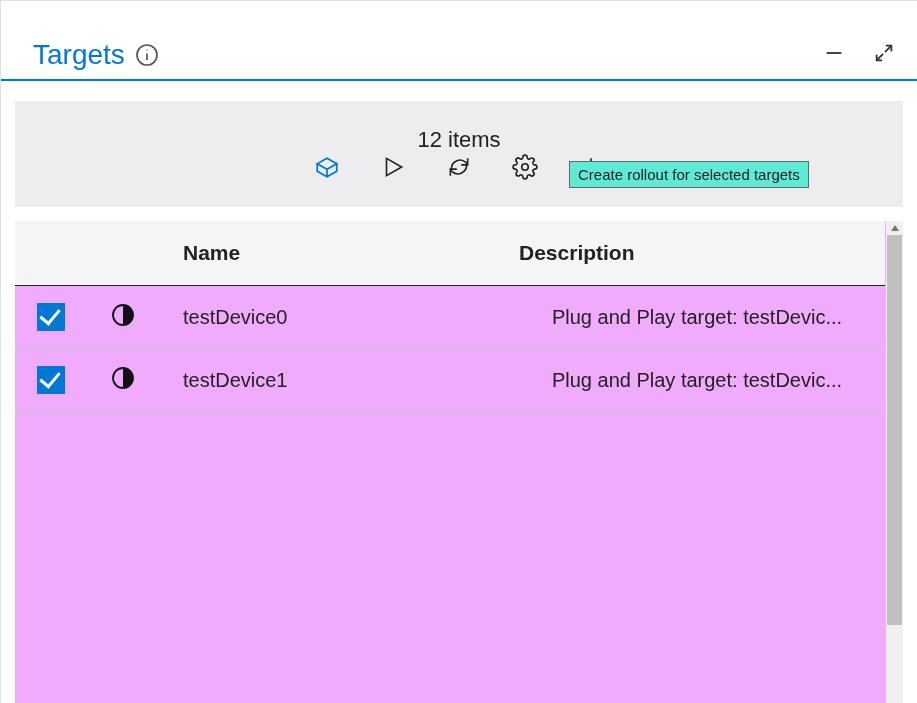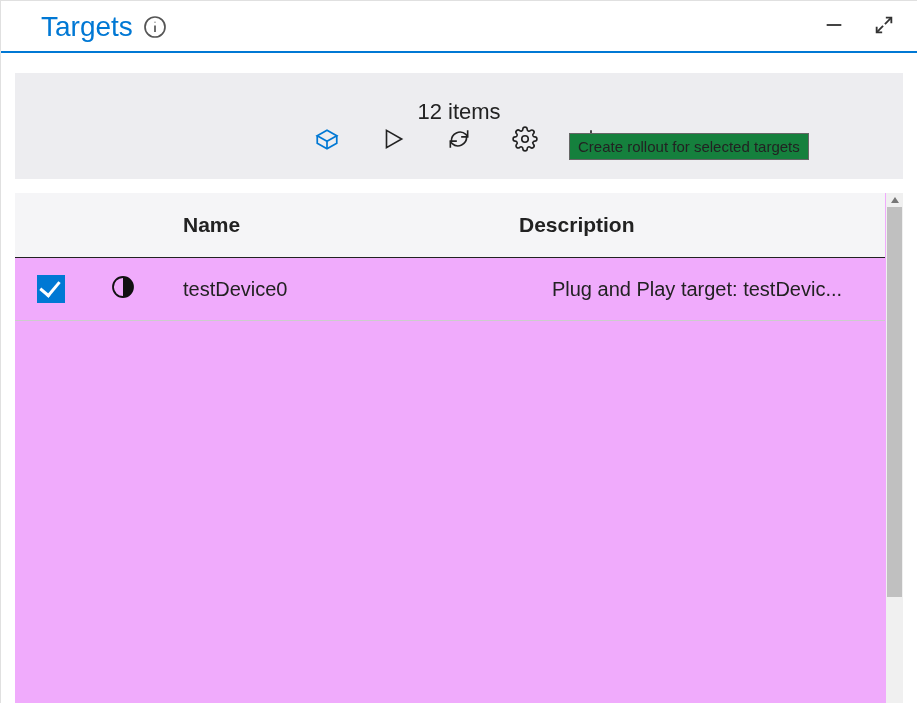--- a/index.html
+++ b/index.html
@@ -12,22 +12,23 @@
     height: 703px;
     overflow: hidden;
     position: relative;
     border-top: 1px solid #e0e0e0;
     border-left: 1px solid #e0e0e0;
   }
   .header {
     display: flex;
     align-items: center;
     justify-content: space-between;
-    padding: 10px 22px 8px 40px;
+    padding: 10px 22px 8px 32px;
     border-bottom: 2px solid #0078d4;
+    margin-top: 28px;
   }
   .title-wrap {
     display: flex;
     align-items: center;
     gap: 10px;
   }
   .title {
     font-size: 28px;
     color: #0078d4;
     font-weight: 400;
@@ -67,21 +68,21 @@
     gap: 38px;
   }
   .tool-actions .tool { width: 28px; height: 28px; display:flex; align-items:center; justify-content:center; cursor:pointer; }
   .tool svg { width: 26px; height: 26px; }
   .tool.rollout svg { color: #0078d4; }
   .tool svg.stroke { fill:none; stroke:#222; stroke-width:1.5; }
   .tooltip {
     position: absolute;
     top: 80px;
     left: 568px;
-    background: #15803d;
+    background: #5eead4;
     border: 1px solid #666;
     padding: 4px 8px;
     font-size: 15px;
     color: #222;
     white-space: nowrap;
     z-index: 10;
   }
   .table-wrap {
     position: relative;
     margin-top: 14px;
@@ -258,20 +259,31 @@
               <td class="cell-check"><span class="chk checked"></span></td>
               <td class="cell-status"><span class="status-ico">
                   <svg viewBox="0 0 24 24">
                     <circle cx="12" cy="12" r="10" fill="none" stroke="#111" stroke-width="1.8"></circle>
                     <path d="M12 2 A10 10 0 0 1 12 22 Z" fill="#111"></path>
                   </svg>
                 </span></td>
               <td class="cell-name">testDevice0</td>
               <td class="cell-desc">Plug and Play target: testDevic...</td>
             </tr>
+            <tr>
+              <td class="cell-check"><span class="chk checked"></span></td>
+              <td class="cell-status"><span class="status-ico">
+                  <svg viewBox="0 0 24 24">
+                    <circle cx="12" cy="12" r="10" fill="none" stroke="#111" stroke-width="1.8"></circle>
+                    <path d="M12 2 A10 10 0 0 1 12 22 Z" fill="#111"></path>
+                  </svg>
+                </span></td>
+              <td class="cell-name">testDevice1</td>
+              <td class="cell-desc">Plug and Play target: testDevic...</td>
+            </tr>
           </tbody>
       </table>
     </div>
     <div class="scrollbar-track">
       <div class="scrollbar-arrow up-visible">
         <svg width="10" height="8" viewBox="0 0 10 8">
             <polygon points="5,1 9,7 1,7" fill="#777"></polygon>
           </svg>
       </div>
       <div class="scrollbar-thumb" style="top:14px;"></div>

